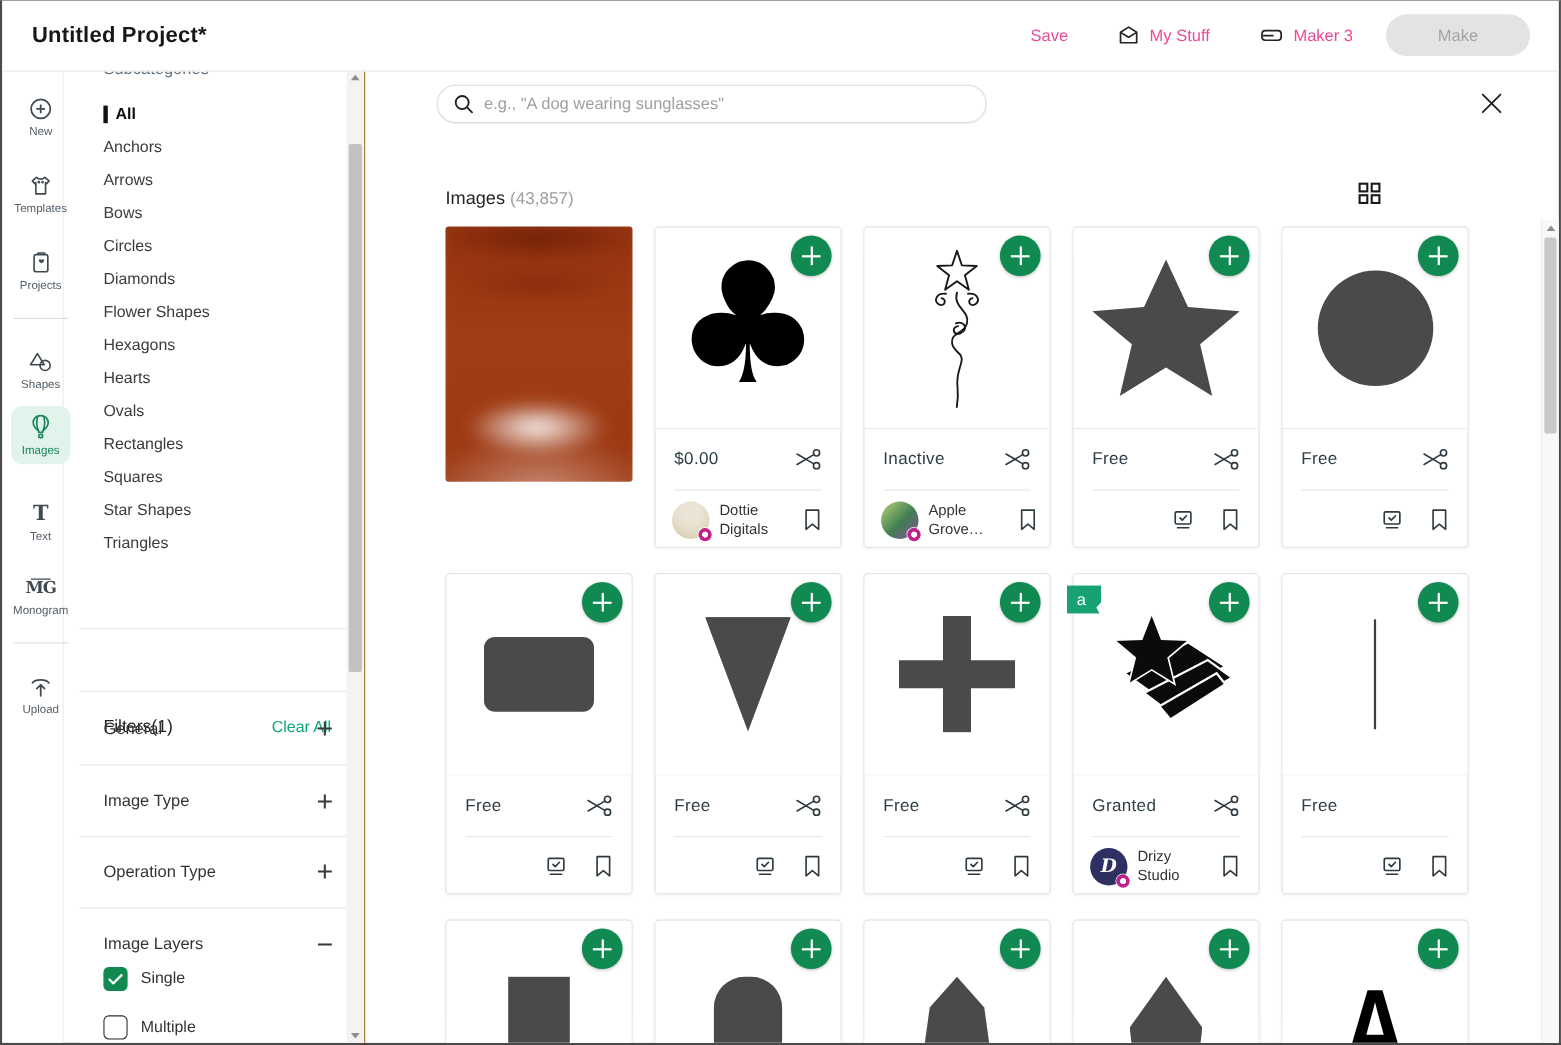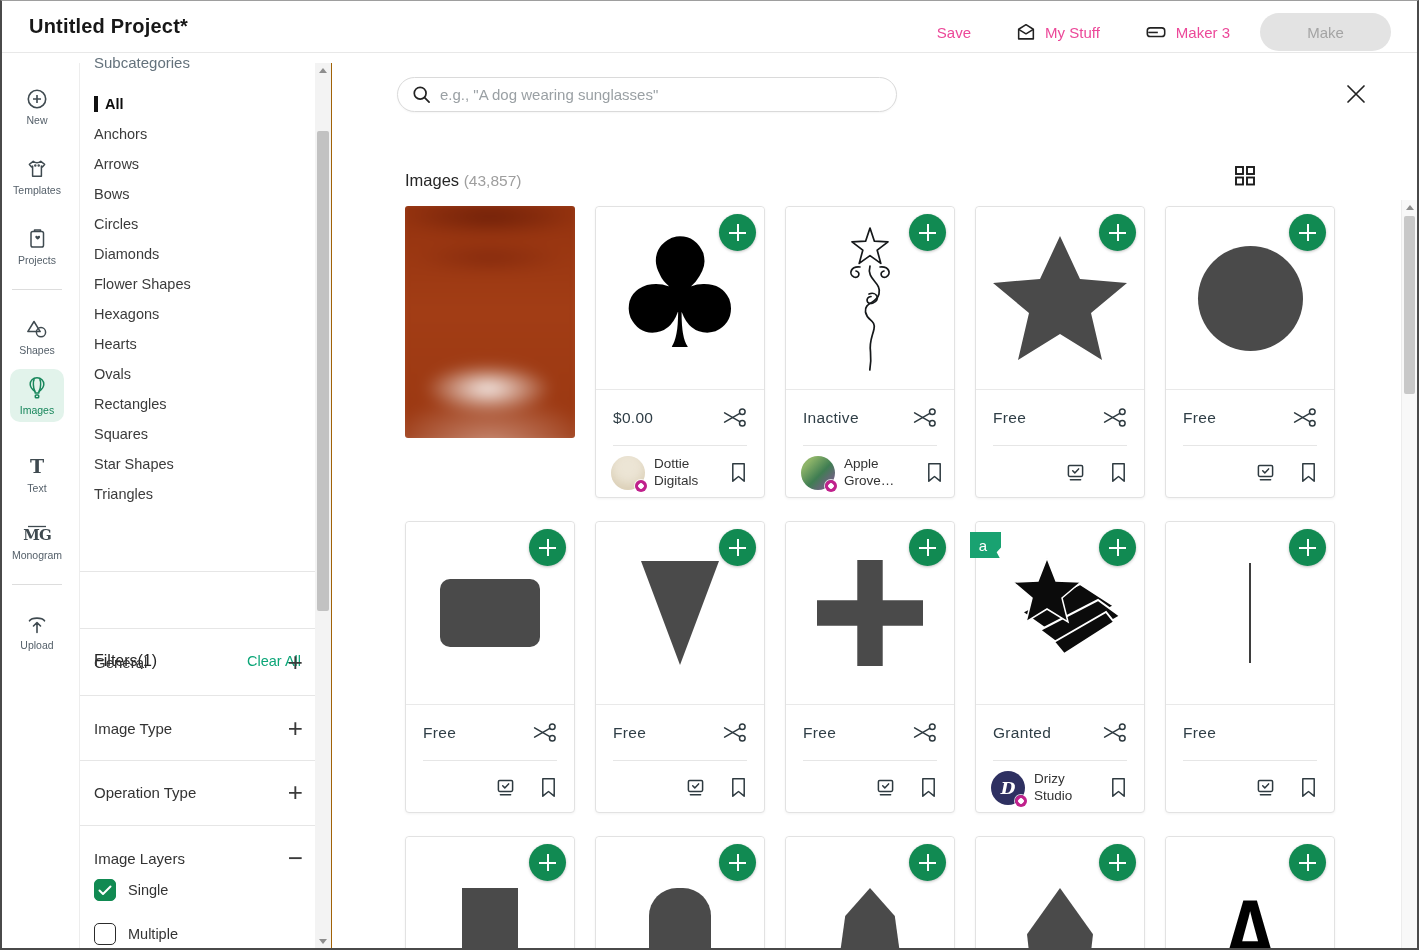--- a/index.html
+++ b/index.html
@@ -1,28 +1,28 @@
 <!DOCTYPE html>
 <html><head>
 <meta charset="utf-8">
 <style>
   *{margin:0;padding:0;box-sizing:border-box;}
   html,body{width:1419px;height:950px;overflow:hidden;}
   body{font-family:"Liberation Sans","DejaVu Sans",sans-serif;background:#fff;color:#222;}
   .page{position:absolute;inset:0;border:2px solid #4a4a4a;border-top:1px solid #9e9e9e;overflow:hidden;background:#fff;}
 
   
-  .header{position:absolute;left:0;top:0;right:0;height:52px;background:#fff;border-bottom:1px solid #e8e8e8;display:flex;align-items:center;z-index:30;}
+  .header{position:absolute;left:0;top:0;right:0;height:64px;background:#fff;border-bottom:1px solid #e8e8e8;display:flex;align-items:center;z-index:30;}
   .title{margin-left:27px;font-size:20px;font-weight:700;letter-spacing:.2px;color:#171717;}
   .hnav{position:absolute;right:26px;top:0;height:62px;display:flex;align-items:center;gap:30px;}
   .hitem{display:flex;align-items:center;gap:8px;font-size:15px;color:#ec4899;cursor:pointer;margin-left:14px;}
   .make-btn{width:131px;height:38px;border:none;border-radius:19px;background:#e3e3e3;color:#a4a4a4;font-size:15px;font-family:inherit;}
 
   
-  .rail{position:absolute;left:0;top:62px;bottom:0;width:78px;background:#fff;border-right:1px solid #ededed;z-index:20;}
+  .rail{position:absolute;left:0;top:62px;bottom:0;width:56px;background:#fff;border-right:1px solid #ededed;z-index:20;}
   .rail-item{position:absolute;left:8px;width:54px;text-align:center;cursor:pointer;padding:6px 0;border-radius:10px;}
   .rail-item svg{display:block;margin:0 auto 3px;}
   .rail-label{font-size:10.5px;color:#55606a;display:block;}
   .rail-item.selected{background:#e2f3eb;}
   .rail-item.selected .rail-label{color:#17865b;}
   .rail-div{position:absolute;left:10px;width:50px;height:1px;background:#ddd;}
 
   
   .panel{position:absolute;left:70px;top:62px;bottom:0;width:260px;background:#fff;border-right:1px solid #a16207;}
   .subcat-title-clip{position:absolute;left:22px;top:-9px;height:17px;overflow:hidden;}

